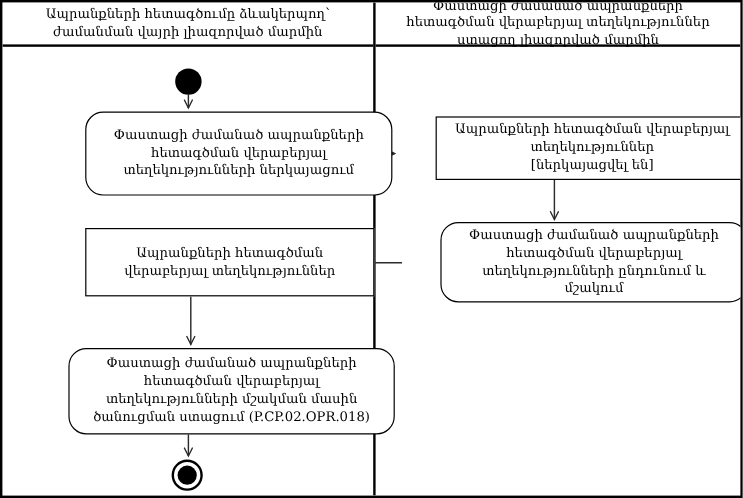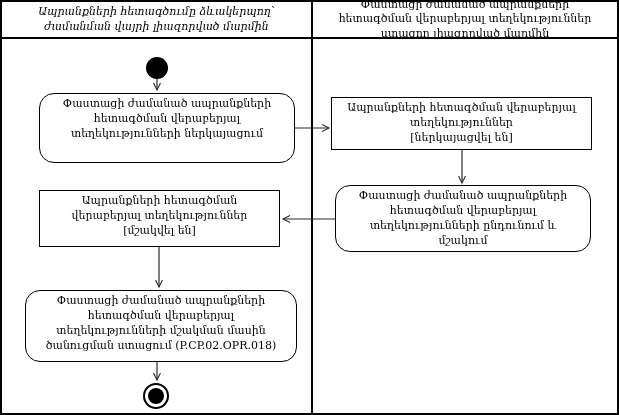--- a/index.html
+++ b/index.html
@@ -28,37 +28,38 @@
     box-sizing: border-box;
     border-bottom: 2px solid #000000;
     display: flex;
     align-items: center;
     justify-content: center;
     text-align: center;
     font-size: 11px;
     line-height: 1.3;
     padding: 2px 14px;
   }
-  #lane-header-left  { left: 0;     width: 309px; font-style: italic; }
+  #lane-header-left  { left: 0;     width: 309px; }
   #lane-header-right { left: 311px; width: 304px; }
 
   
   .node {
     position: absolute;
     box-sizing: border-box;
     border: 1.4px solid #000000;
     background: #ffffff;
     display: flex;
     flex-direction: column;
     align-items: center;
-    justify-content: flex-start;
+    justify-content: center;
     text-align: center;
     font-size: 11px;
     line-height: 1.35;
     padding: 3px 9px;
+    margin-left: 32px;
   }
   .activity { border-radius: 15px; }
   .node-text, .node-code, .node-state { display: block; }
 
   #node-l1 { left: 37px;  top: 91px;  width: 256px; height: 70px; }
   #node-r1 { left: 329px; top: 95px;  width: 261px; height: 53px; }
   #node-r2 { left: 333px; top: 183px; width: 256px; height: 67px; }
   #node-l2 { left: 37px;  top: 188px; width: 241px; height: 57px; }
   #node-l3 { left: 23px;  top: 288px; width: 272px; height: 72px; }
 
@@ -132,21 +133,20 @@
     <span class="node-text">Ապրանքների հետագծման վերաբերյալ տեղեկություններ</span>
     <span class="node-state">[ներկայացվել են]</span>
   </div>
 
   <div class="node activity" id="node-r2">
     <span class="node-text">Փաստացի ժամանած ապրանքների հետագծման վերաբերյալ տեղեկությունների ընդունում և մշակում</span>
   </div>
 
   <div class="node object" id="node-l2">
     <span class="node-text">Ապրանքների հետագծման վերաբերյալ տեղեկություններ</span>
-    <span class="node-state">[մշակվել են]</span>
   </div>
 
   <div class="node activity" id="node-l3">
     <span class="node-text">Փաստացի ժամանած ապրանքների հետագծման վերաբերյալ տեղեկությունների մշակման մասին ծանուցման ստացում (P.CP.02.OPR.018)</span>
   </div>
 
   <div id="node-end">
     <div class="inner-dot"></div>
   </div>
 

